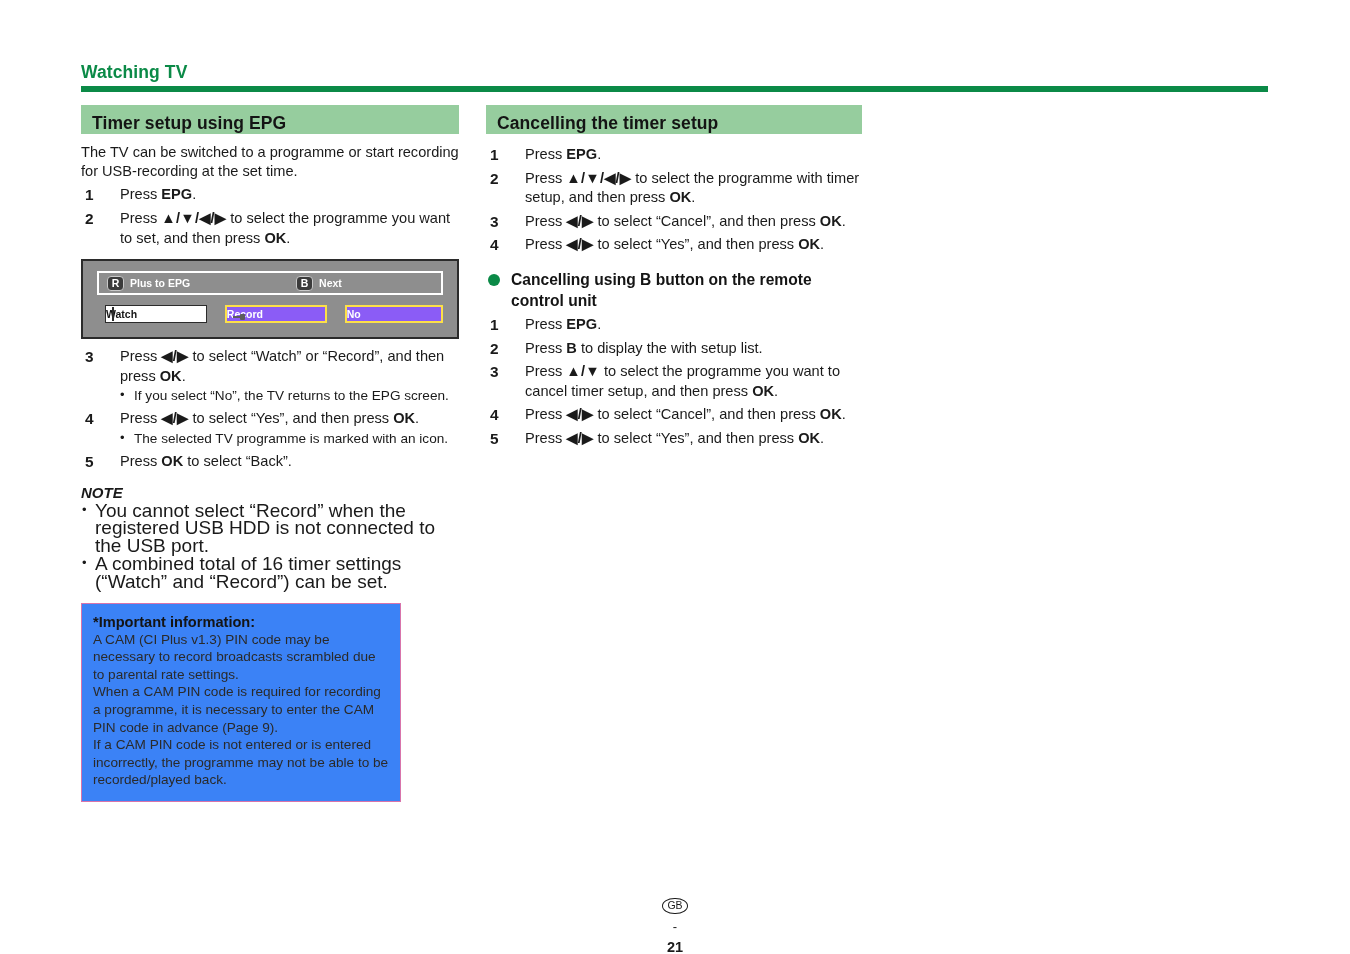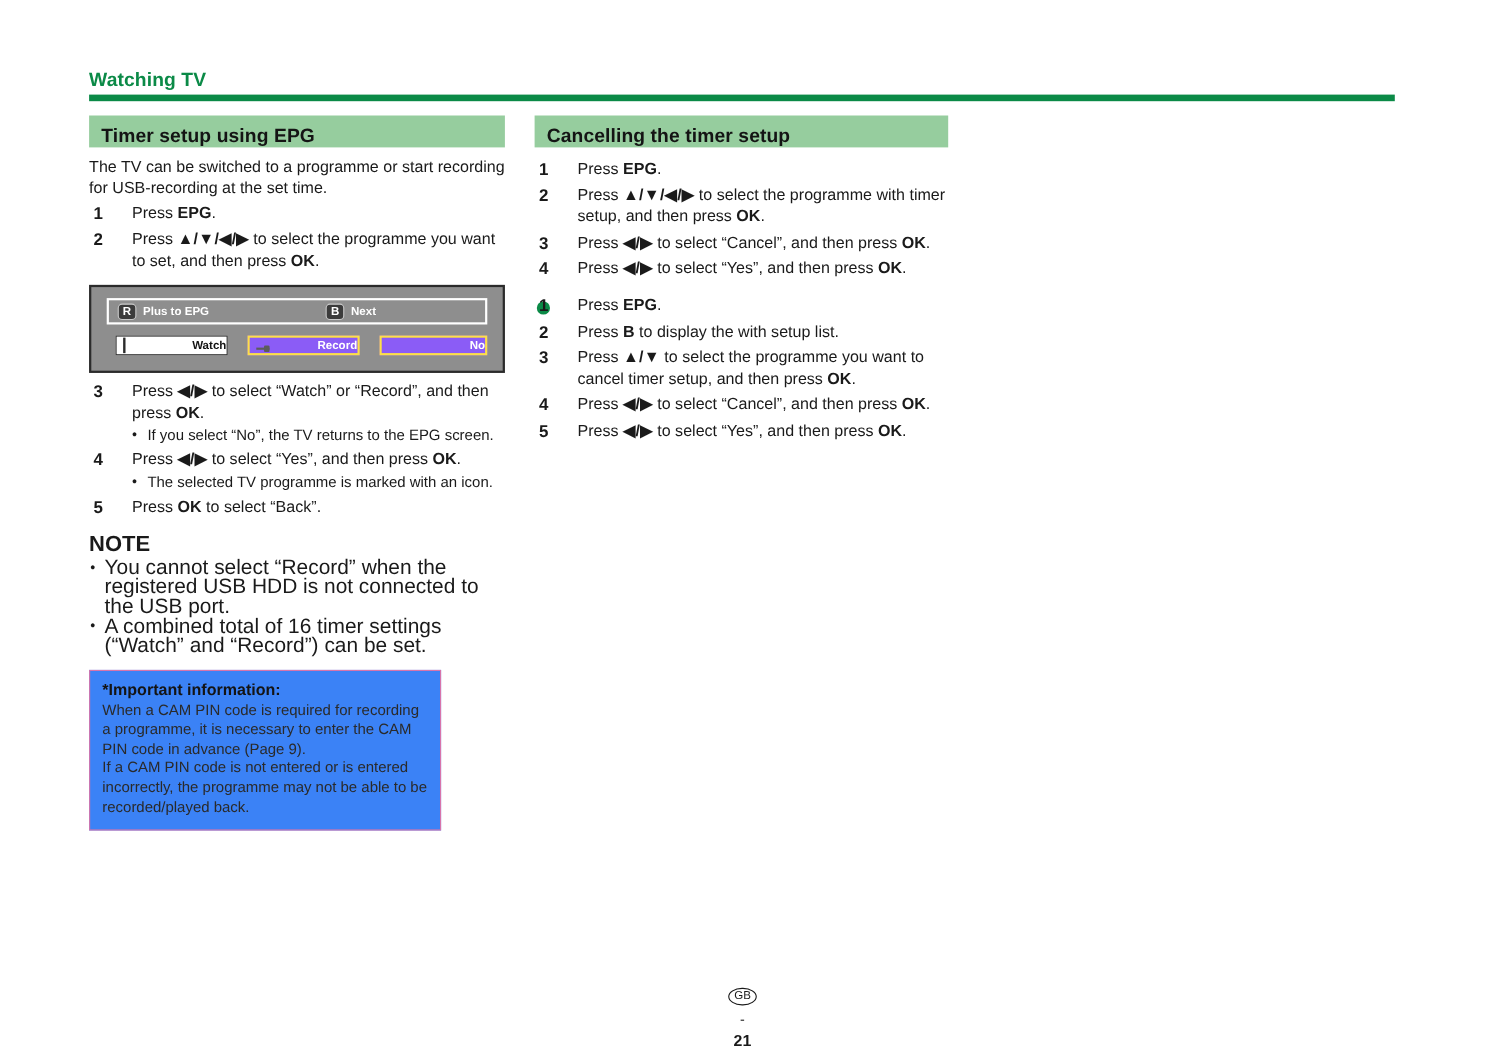--- a/index.html
+++ b/index.html
@@ -167,21 +167,21 @@
     height: 18px;
     box-sizing: border-box;
     display: flex;
     align-items: center;
     position: relative;
     font-size: 10.5px;
     font-weight: bold;
   }
   .tvbtn .cap {
     width: 100%;
-    text-align: right;
+    text-align: left;
   }
   .tvbtn.sel {
     width: 110px;
     background: #ffffff;
     border: 1px solid #2b2b2b;
     color: #141414;
   }
   .tvbtn.plain {
     width: 110px;
     background: #8b5cf6;
@@ -220,23 +220,24 @@
     content: "";
     position: absolute;
     left: 7px; top: 0px;
     width: 5px; height: 6px;
     background: #5c5c5c;
     border-radius: 1px;
   }
 
   
   .note-title {
-    font-size: 20px;
+    font-size: 15px;
     font-weight: bold;
     margin-top: 12px;
+    font-style: italic;
   }
   ul.note-list {
     list-style: none;
     margin: 0;
     padding: 0;
   }
   ul.note-list > li {
     position: relative;
     padding-left: 14px;
     font-size: 19px;
@@ -390,20 +391,21 @@
     </ol>
 
     <div class="note-title">NOTE</div>
     <ul class="note-list">
       <li>You cannot select “Record” when the registered USB HDD is not connected to the USB port.</li>
       <li>A combined total of 16 timer settings (“Watch” and “Record”) can be set.</li>
     </ul>
 
     <div class="pinkbox">
       <div class="pink-title">*Important information:</div>
+      <div class="pink-para">A CAM (CI Plus v1.3) PIN code may be necessary to record broadcasts scrambled due to parental rate settings.</div>
       <div class="pink-para">When a CAM PIN code is required for recording a programme, it is necessary to enter the CAM PIN code in advance (Page 9).</div>
       <div class="pink-para">If a CAM PIN code is not entered or is entered incorrectly, the programme may not be able to be recorded/played back.</div>
     </div>
 
   </div>
 
   <div class="col col-right">
 
     <div class="band">
       <span class="band-title">Cancelling the timer setup</span>
@@ -423,20 +425,21 @@
         <span>Press </span><b class="arrows">◀/▶</b><span> to select “Cancel”, and then press </span><b>OK</b><span>.</span>
       </li>
       <li>
         <span class="num">4</span>
         <span>Press </span><b class="arrows">◀/▶</b><span> to select “Yes”, and then press </span><b>OK</b><span>.</span>
       </li>
     </ol>
 
     <div class="sub-head">
       <span class="dot"></span>
+      <span>Cancelling using B button on the remote control unit</span>
     </div>
 
     <ol class="steps steps-tight">
       <li>
         <span class="num">1</span>
         <span>Press </span><b>EPG</b><span>.</span>
       </li>
       <li>
         <span class="num">2</span>
         <span>Press </span><b>B</b><span> to display the with setup list.</span>

